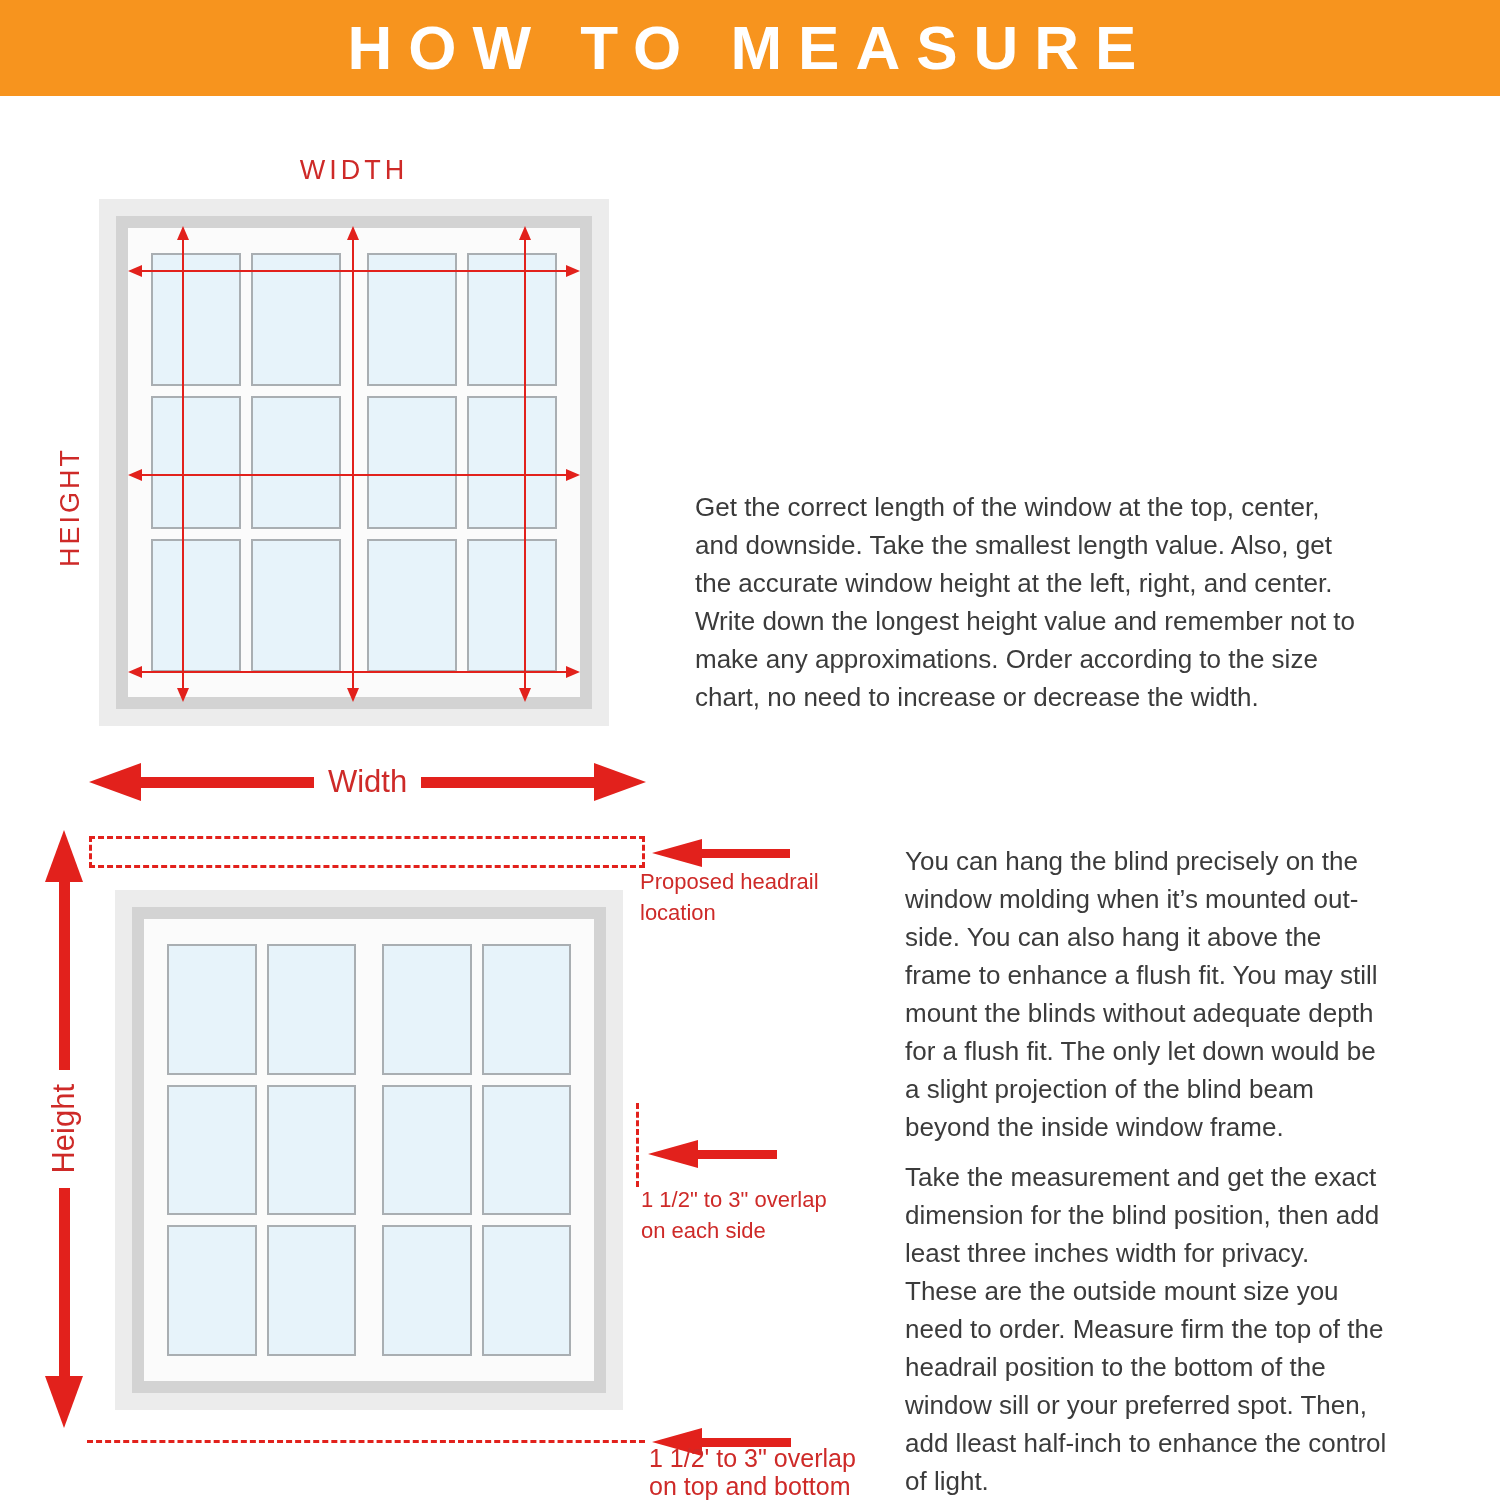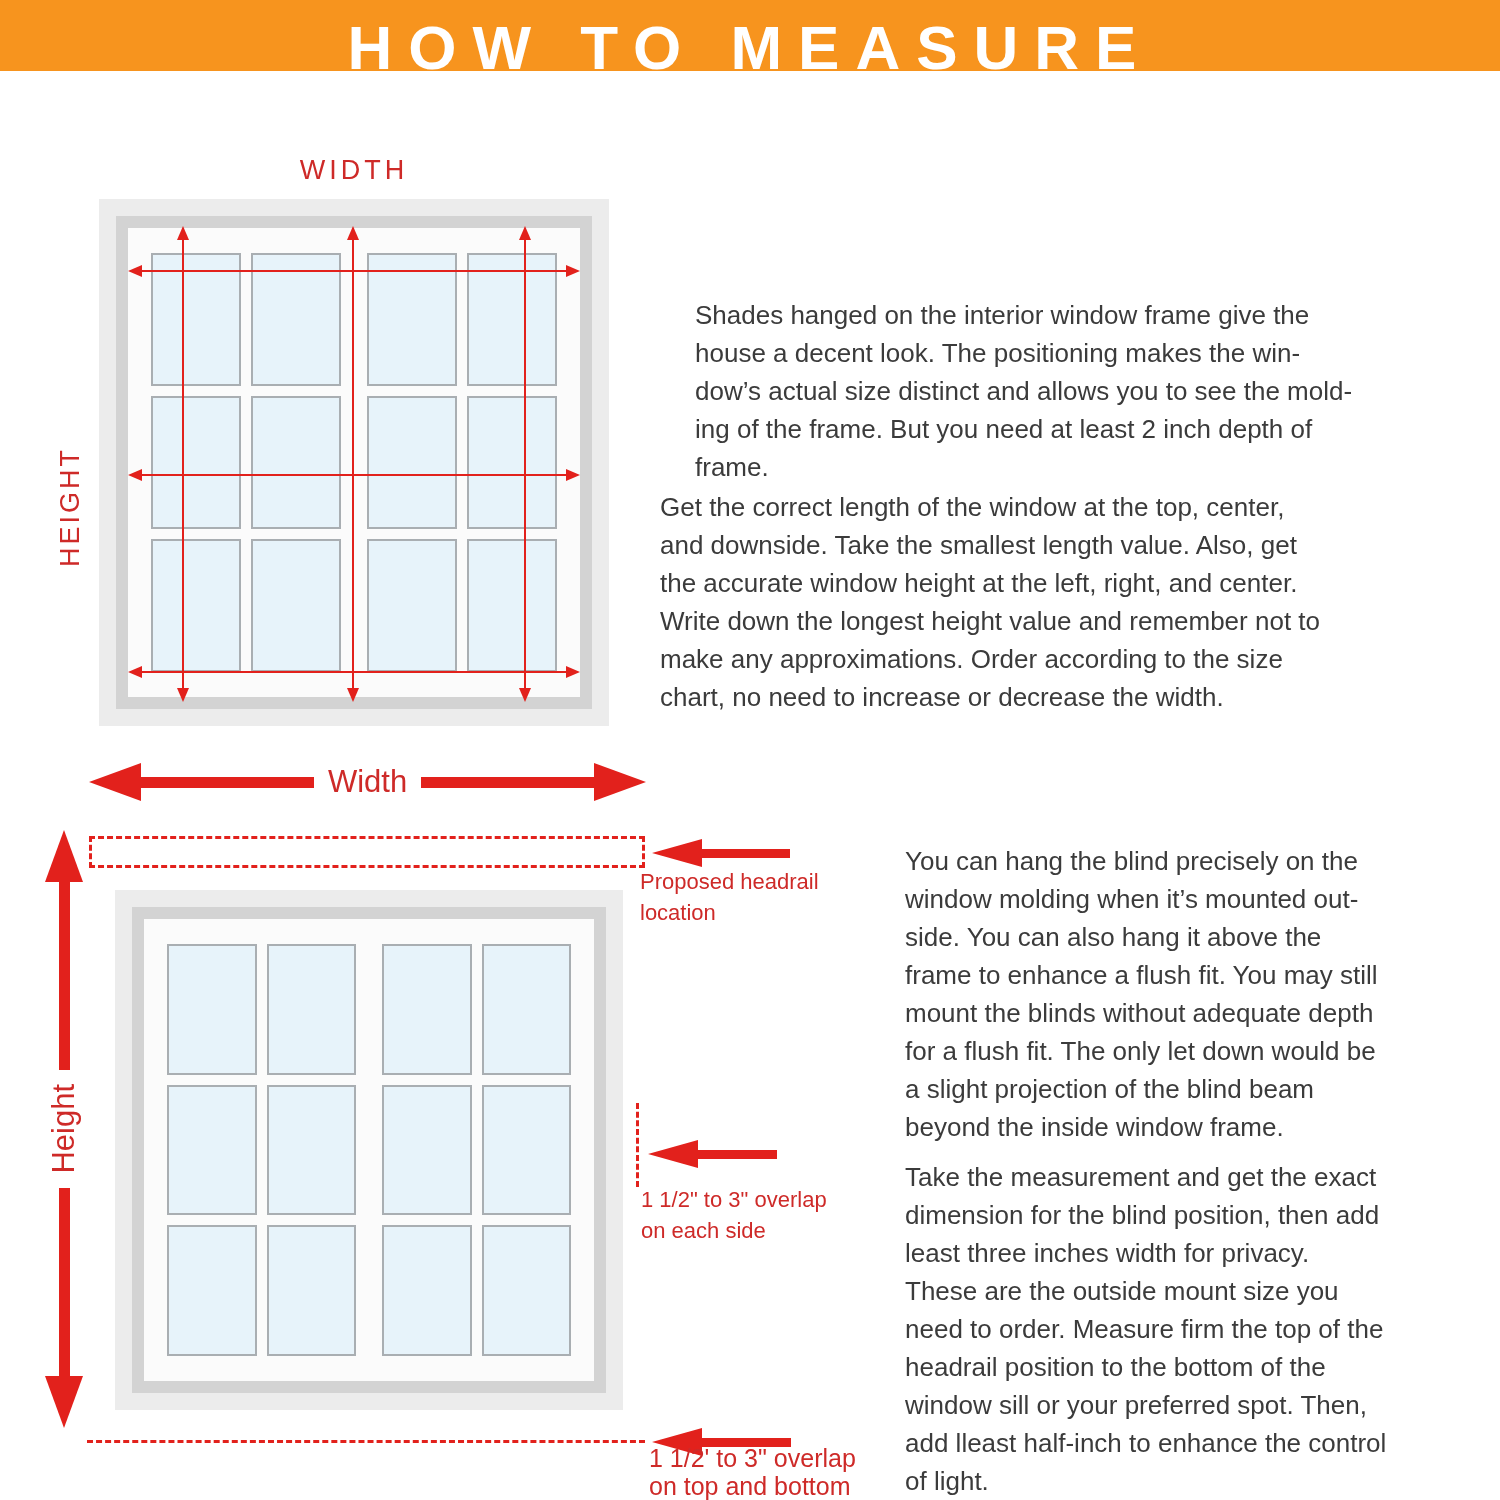--- a/index.html
+++ b/index.html
@@ -5,21 +5,21 @@
   :root{
     --orange:#F7941E; --red:#E2211C; --red-text:#CE2A28;
     --frame-outer:#ECECEC; --frame-mid:#D3D3D3; --frame-inner:#FBFBFB;
     --pane:#E7F3FA; --pane-border:#A9AEB2; --body-text:#3B3B3B;
   }
   *{margin:0;padding:0;box-sizing:border-box}
   html,body{background:#fff}
   .page{position:relative;width:1500px;height:1500px;background:#fff;overflow:hidden;
          font-family:"Liberation Sans",sans-serif}
   
-  .banner{position:absolute;left:0;top:0;width:1500px;height:71px;background:var(--orange)}
+  .banner{position:absolute;left:0;top:0;width:1500px;height:96px;background:var(--orange)}
   .banner h1{color:#fff;font-size:62px;font-weight:bold;letter-spacing:16px;
              text-align:center;line-height:96px;white-space:pre}
   
   .window{position:absolute;background:var(--frame-outer);padding:17px}
   .win-mid{width:100%;height:100%;background:var(--frame-mid);padding:12px}
   .win-inner{width:100%;height:100%;background:var(--frame-inner);padding:25px 23px;display:flex}
   .sash{flex:1;display:grid;grid-template-columns:1fr 1fr;grid-template-rows:1fr 1fr 1fr;gap:10px}
   .mullion{width:26px}
   .pane{background:var(--pane);border:2px solid var(--pane-border)}
   
@@ -191,26 +191,21 @@
 on each side</div>
 
   <div class="dash-h" style="left:87px;top:1440px;width:558px"></div>
   <div class="thick-left" style="left:652px;top:1428px;width:139px;height:28px">
     <i class="th-head"></i>
     <i class="th-shaft"></i>
   </div>
   <div class="red-note" style="left:649px;top:1444px;font-size:25px;line-height:28px">1 1/2' to 3" overlap
 on top and bottom</div>
 
-  <div class="para" style="left:695px;top:296px">Shades hanged on the interior window frame give the
-house a decent look. The positioning makes the win-
-dow’s actual size distinct and allows you to see the mold-
-ing of the frame. But you need at least 2 inch depth of
-frame.</div>
-  <div class="para" style="left:660px;top:488px">Get the correct length of the window at the top, center,
+  <div class="para" style="left:695px;top:488px">Get the correct length of the window at the top, center,
 and downside. Take the smallest length value. Also, get
 the accurate window height at the left, right, and center.
 Write down the longest height value and remember not to
 make any approximations. Order according to the size
 chart, no need to increase or decrease the width.</div>
 
   <div class="para" style="left:905px;top:842px">You can hang the blind precisely on the
 window molding when it’s mounted out-
 side. You can also hang it above the
 frame to enhance a flush fit. You may still

